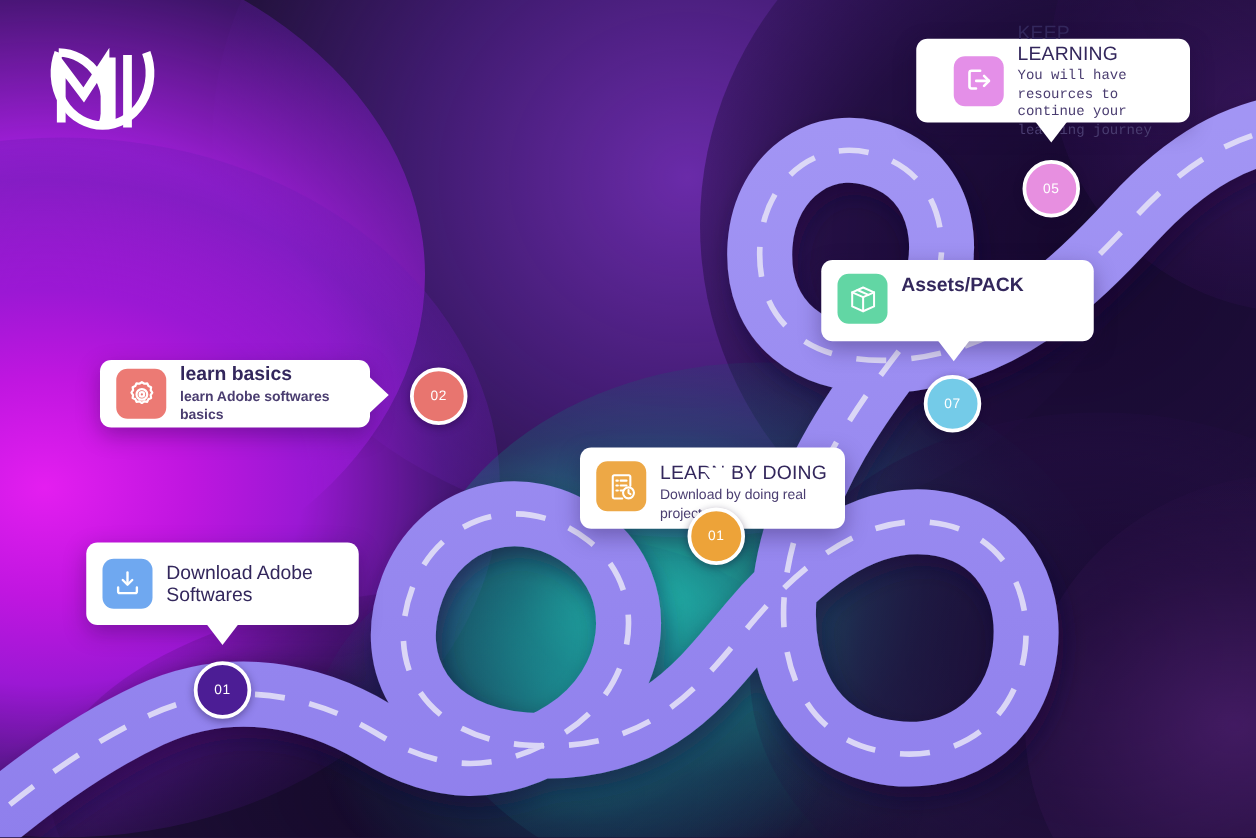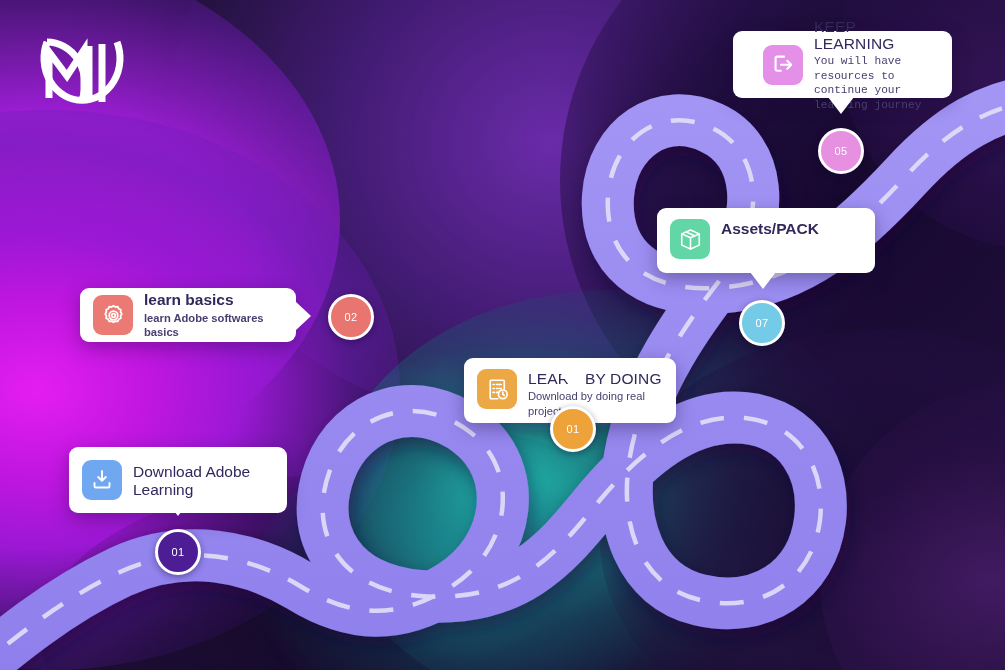--- a/index.html
+++ b/index.html
@@ -171,31 +171,31 @@
   <svg id="logo" viewBox="0 0 96 100">
     <g fill="none" stroke="#ffffff" stroke-width="7">
       <path d="M 13,18 A 38,42 0 1 0 83,18"></path>
       <path d="M 13,18 A 38,42 0 0 1 48,76"></path>
     </g>
     <path d="M 15,74 L 15,28 L 33,52 L 50,26 L 50,74" fill="none" stroke="#ffffff" stroke-width="7" stroke-linejoin="miter"></path>
     <path d="M 55,22 L 55,78" fill="none" stroke="#ffffff" stroke-width="7"></path>
     <path d="M 68,20 L 68,78" fill="none" stroke="#ffffff" stroke-width="7"></path>
   </svg>
 
-  <div class="card" style="left:69px;top:434px;width:218px;height:66px;align-items:center;margin-top:13px;">
+  <div class="card" style="left:69px;top:434px;width:218px;height:66px;align-items:center;">
     <div class="card-ico" style="background:#6fa8f0;">
       <svg width="24" height="24" viewBox="0 0 24 24" fill="none" stroke="#ffffff" stroke-width="1.9" stroke-linecap="round" stroke-linejoin="round">
         <path d="M12 3 v9"></path>
         <path d="M8.2 9 L12 12.8 L15.8 9"></path>
         <path d="M4.5 15 v3.2 a1.3 1.3 0 0 0 1.3 1.3 h12.4 a1.3 1.3 0 0 0 1.3 -1.3 V15"></path>
       </svg>
     </div>
     <div class="card-txt">
       <div class="card-title">
-        <span>Download Adobe</span><br><span>Learning</span>
+        <span>Download Adobe</span><br><span>Softwares</span>
       </div>
     </div>
   </div>
   <div class="tail tail-down" style="left:165px;top:499px;"></div>
   <div class="marker" style="left:155px;top:529px;background:#4c1d95;">
     <span>01</span>
   </div>
 
   <div class="card" style="left:80px;top:288px;width:216px;height:54px;align-items:center;font-weight:bold;">
     <div class="card-ico" style="background:#ec7a74;">

